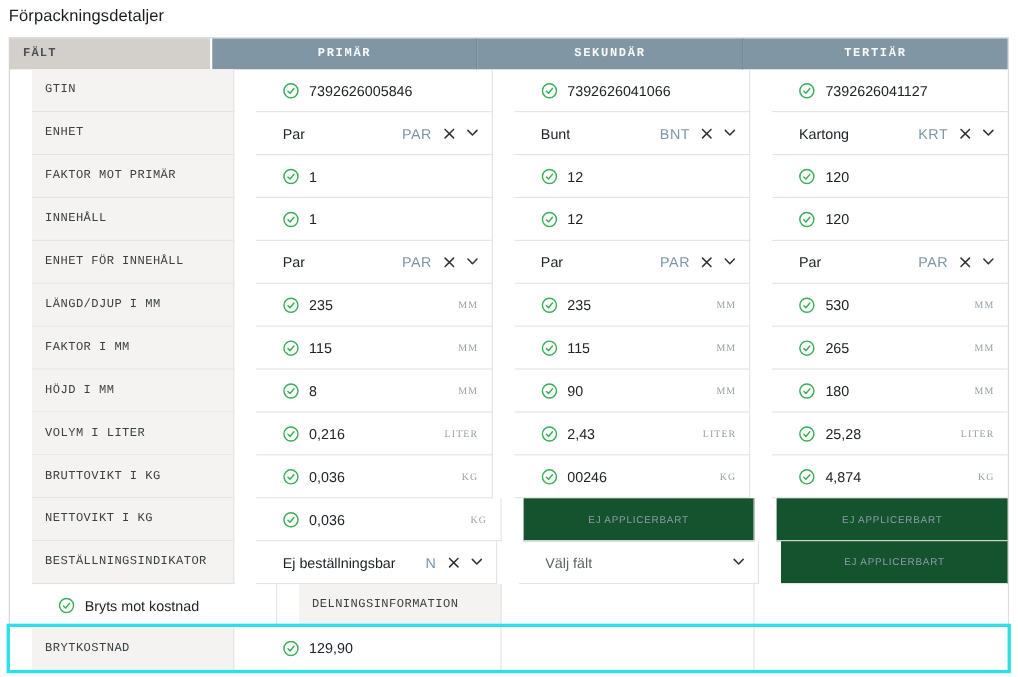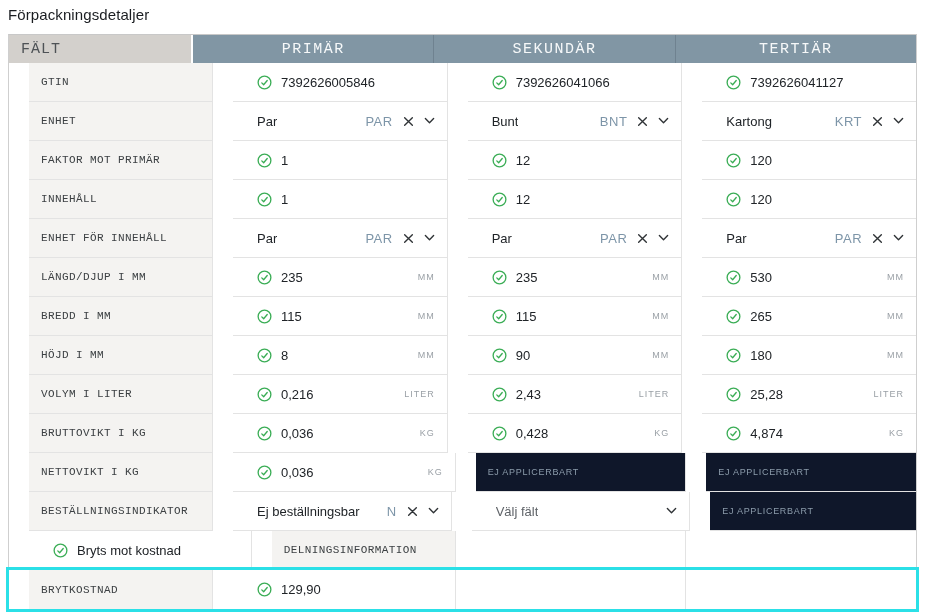--- a/index.html
+++ b/index.html
@@ -19,21 +19,21 @@
     border:1px solid #cfcfcf;
     border-top:1px solid #c8c8c8;
     box-sizing:border-box;
     background:#fff;
   }
   .thead { display:flex; height:28px; }
   .th {
     box-sizing:border-box;
     display:flex; align-items:center; justify-content:center;
     font-family:"Liberation Mono", monospace;
-    font-size:15px; font-weight:normal; letter-spacing:1.5px;
+    font-size:11px; font-weight:bold; letter-spacing:1.5px;
     background:#8196a4; color:#f6f8f9;
     flex:1 1 0;
     border-right:1px solid #6f8290;
     text-align:right;
   }
   .th:last-child { border-right:none; }
   .th.th-field {
     flex:0 0 184px; justify-content:flex-start;
     padding-left:12px; background:#d3d0cc; color:#4e5256;
     letter-spacing:1px;
@@ -59,27 +59,27 @@
     flex:0 0 184px;
     background:#f4f3f1;
     font-family:"Liberation Mono", monospace;
     font-size:11px; color:#3c4043; letter-spacing:0.4px;
   }
   .value-cell { flex:1 1 0; gap:9px; font-size:13px; color:#202428;padding-left:24px; }
   .icon { display:inline-flex; align-items:center; line-height:0; flex:0 0 auto; }
   .val { white-space:nowrap; overflow:hidden; text-overflow:ellipsis; }
   .unit-suffix {
     margin-left:auto;
-    font-family:Liberation Sans, sans-serif;
+    font-family:Liberation Serif, serif;
     font-size:9px; letter-spacing:1px; color:#9aa0a6;
   }
   .right-group { margin-left:auto; display:flex; align-items:center; gap:10px; }
   .unit-code { font-size:13px; color:#7d95a8; letter-spacing:0.5px; }
   .placeholder { color:#5f6368; }
-  .na-cell { flex:1 1 0; background:#0f172a; }
+  .na-cell { flex:1 1 0; justify-content:center; background:#14532d; }
   .na-label { font-size:9px; letter-spacing:0.7px; color:#8c9cab; }
   .empty-cell { flex:1 1 0; background:#fff; }
 </style>
 </head>
 <body>
 
 <div class="wrap">
   <h1 class="title">Förpackningsdetaljer</h1>
   <div class="table">
     <div class="thead" id="thead">
@@ -308,21 +308,21 @@
               <svg viewBox="0 0 16 16" width="15" height="15">
                 <circle cx="8" cy="8" r="6.8" fill="none" stroke="#3aad55" stroke-width="1.4"></circle>
                 <path d="M5.1 8.4l2 2 3.8-4.5" fill="none" stroke="#3aad55" stroke-width="1.4" stroke-linecap="round" stroke-linejoin="round"></path>
               </svg>
             </span>
             <span class="val">530</span>
             <span class="unit-suffix">MM</span>
           </div>
         </div>
         <div class="row">
-          <div class="cell label-cell">BREDD I MM</div>
+          <div class="cell label-cell">FAKTOR I MM</div>
           <div class="cell value-cell">
             <span class="icon">
               <svg viewBox="0 0 16 16" width="15" height="15">
                 <circle cx="8" cy="8" r="6.8" fill="none" stroke="#3aad55" stroke-width="1.4"></circle>
                 <path d="M5.1 8.4l2 2 3.8-4.5" fill="none" stroke="#3aad55" stroke-width="1.4" stroke-linecap="round" stroke-linejoin="round"></path>
               </svg>
             </span>
             <span class="val">115</span>
             <span class="unit-suffix">MM</span>
           </div>
@@ -425,21 +425,21 @@
             <span class="val">0,036</span>
             <span class="unit-suffix">KG</span>
           </div>
           <div class="cell value-cell">
             <span class="icon">
               <svg viewBox="0 0 16 16" width="15" height="15">
                 <circle cx="8" cy="8" r="6.8" fill="none" stroke="#3aad55" stroke-width="1.4"></circle>
                 <path d="M5.1 8.4l2 2 3.8-4.5" fill="none" stroke="#3aad55" stroke-width="1.4" stroke-linecap="round" stroke-linejoin="round"></path>
               </svg>
             </span>
-            <span class="val">0,428</span>
+            <span class="val">00246</span>
             <span class="unit-suffix">KG</span>
           </div>
           <div class="cell value-cell">
             <span class="icon">
               <svg viewBox="0 0 16 16" width="15" height="15">
                 <circle cx="8" cy="8" r="6.8" fill="none" stroke="#3aad55" stroke-width="1.4"></circle>
                 <path d="M5.1 8.4l2 2 3.8-4.5" fill="none" stroke="#3aad55" stroke-width="1.4" stroke-linecap="round" stroke-linejoin="round"></path>
               </svg>
             </span>
             <span class="val">4,874</span>

